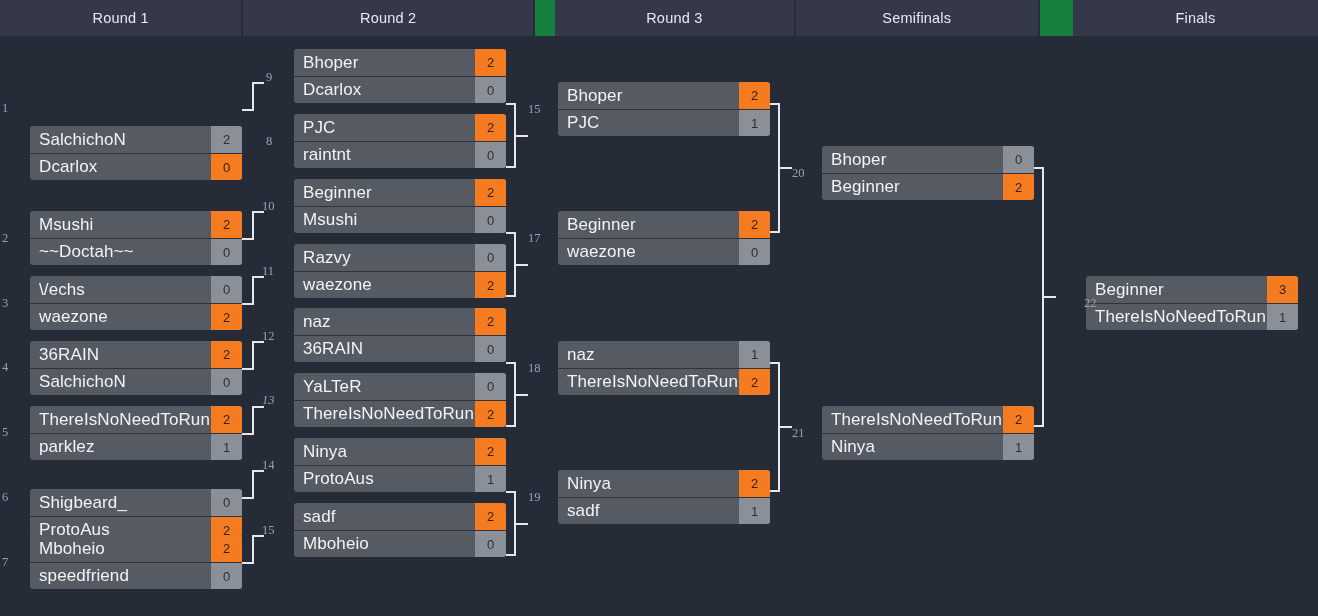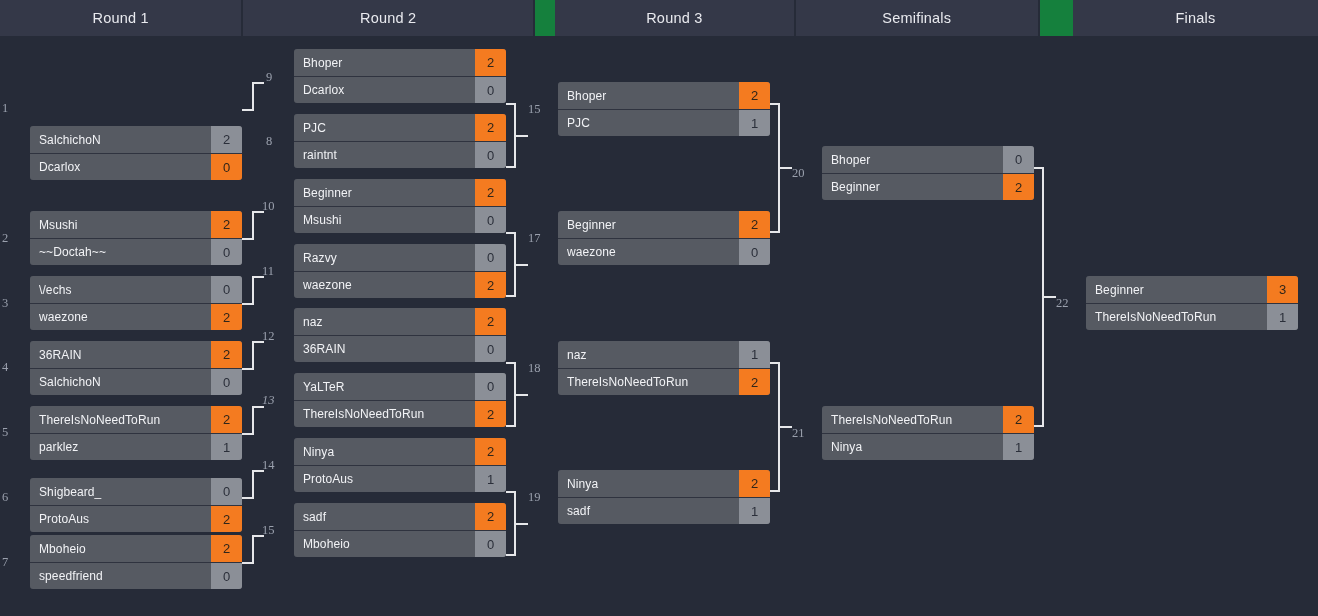--- a/index.html
+++ b/index.html
@@ -40,21 +40,21 @@
     display: flex; align-items: stretch;
     height: 27px;
     background: #565a62;
   }
   .slot + .slot { border-top: 1px solid #2f333f; }
   .slot .pname {
     flex: 1 1 auto;
     display: flex; align-items: center;
     padding-left: 9px;
     color: #f2f3f6;
-    font-size: 12px;
+    font-size: 17px;
     white-space: nowrap; overflow: hidden;
     letter-spacing: .1px;
   }
   .slot .pscore {
     flex: 0 0 31px;
     display: flex; align-items: center; justify-content: center;
     font-size: 13px;
     color: #2b2f3a;
     background: #8b8f97;
   }
@@ -137,21 +137,21 @@
       <div class="match" style="left: 30px; top: 406px; width: 212px;">
         <div class="slot win">
           <div class="pname">ThereIsNoNeedToRun</div>
           <div class="pscore">2</div>
         </div>
         <div class="slot">
           <div class="pname">parklez</div>
           <div class="pscore">1</div>
         </div>
       </div>
-      <div class="match" style="left: 30px; top: 478px; width: 212px;">
+      <div class="match" style="left: 30px; top: 489px; width: 212px;">
         <div class="slot">
           <div class="pname">Shigbeard_</div>
           <div class="pscore">0</div>
         </div>
         <div class="slot win">
           <div class="pname">ProtoAus</div>
           <div class="pscore">2</div>
         </div>
       </div>
       <div class="match" style="left: 30px; top: 535px; width: 212px;">
@@ -409,16 +409,16 @@
       <div class="mnum" style="left: 262px; top: 329px;">12</div>
       <div class="mnum" style="left: 262px; top: 393px; font-style: italic;">13</div>
       <div class="mnum" style="left: 262px; top: 458px;">14</div>
       <div class="mnum" style="left: 262px; top: 523px;">15</div>
       <div class="mnum" style="left: 528px; top: 102px;">15</div>
       <div class="mnum" style="left: 528px; top: 231px;">17</div>
       <div class="mnum" style="left: 528px; top: 361px;">18</div>
       <div class="mnum" style="left: 528px; top: 490px;">19</div>
       <div class="mnum" style="left: 792px; top: 166px;">20</div>
       <div class="mnum" style="left: 792px; top: 426px;">21</div>
-      <div class="mnum" style="left: 1056px; top: 296px;">22</div>
+      <div class="mnum" style="left: 1084px; top: 296px;">22</div>
     </div>
 
 </div>
 
 </body></html>

